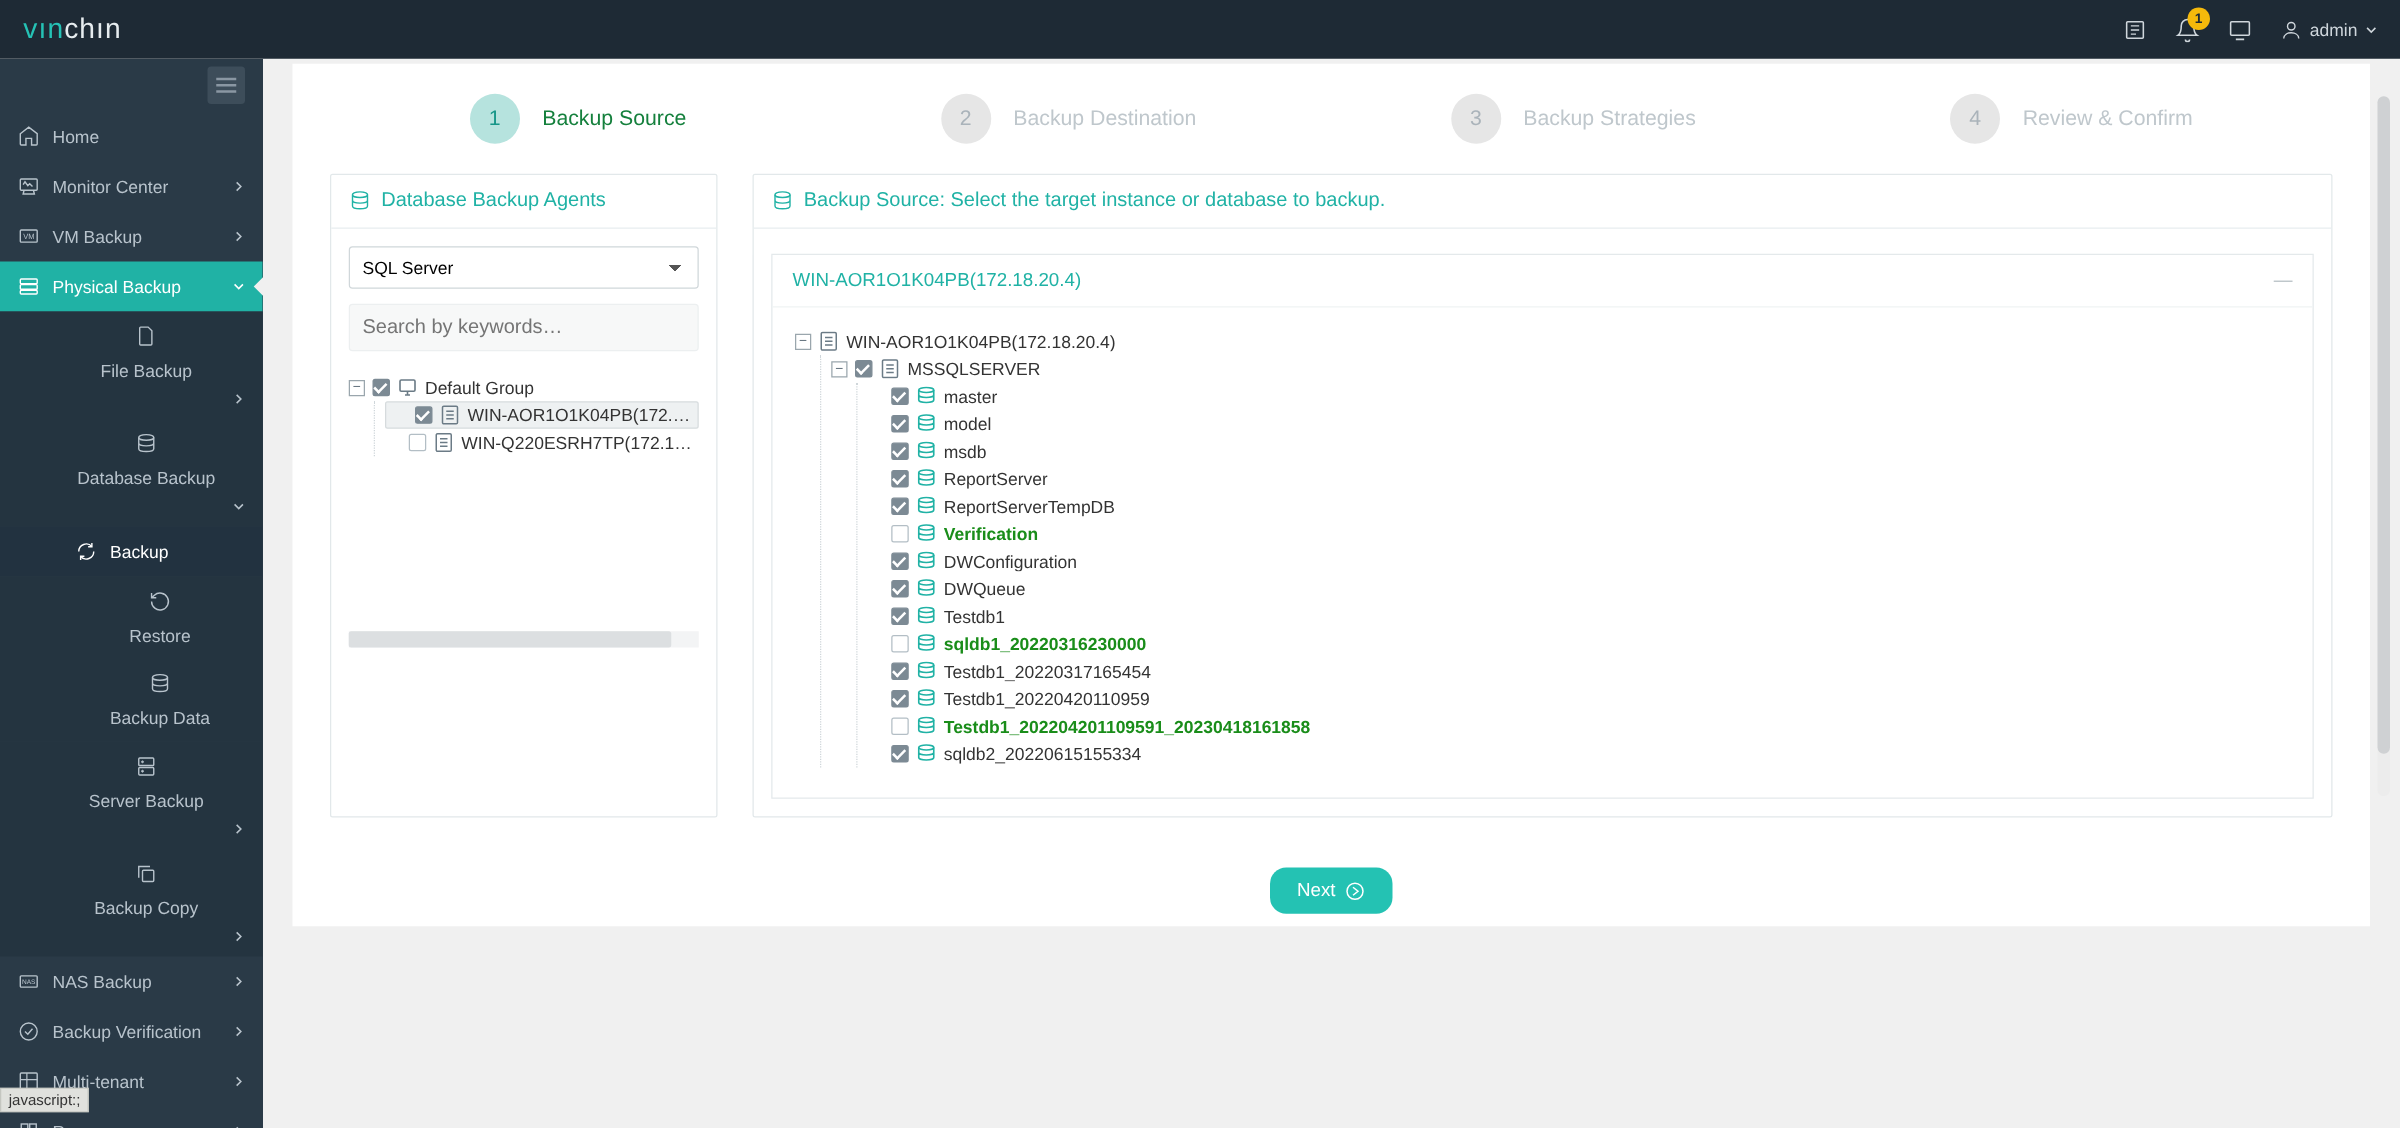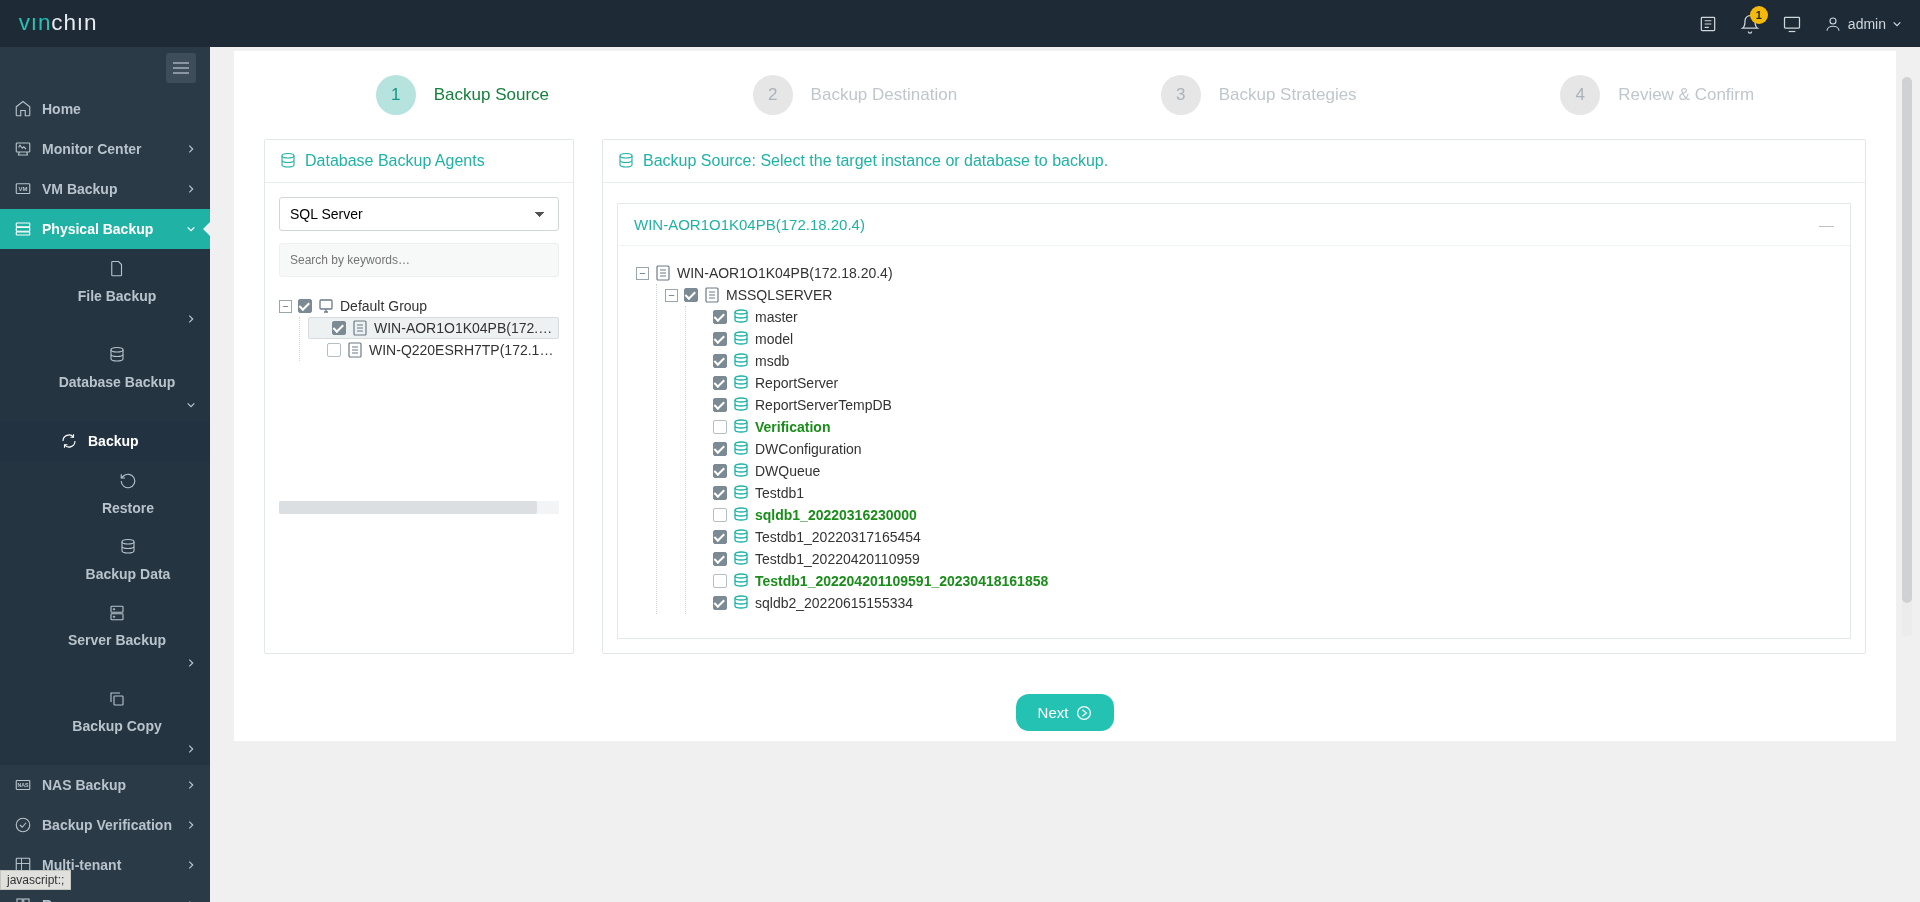--- a/index.html
+++ b/index.html
@@ -12,21 +12,21 @@
 .top-right { display: flex; align-items: center; gap: 22px; color: #cfd6dc; }
 .top-right .icon { width: 20px; height: 20px; display: inline-flex; align-items: center; justify-content: center; position: relative; cursor: pointer; }
 .top-right .icon svg { stroke: #cfd6dc; }
 .bell-wrap { position: relative; }
 .badge { position: absolute; top: -8px; right: -8px; width: 18px; height: 18px; border-radius: 50%; background: #f5b90b; color: #1e2a35; font-size: 11px; display: flex; align-items: center; justify-content: center; font-weight: 600; }
 .user-menu { display: flex; align-items: center; gap: 6px; cursor: pointer; }
 .user-menu span { font-size: 14px; }
 
 
 .layout { display: flex; height: calc(100vh - 47px); }
-.sidebar { width: 210px; background: #2a3a47; color: #b8c3cc; flex-shrink: 0; overflow-y: auto; font-weight: bold; }
+.sidebar { width: 210px; background: #2a3a47; color: #b8c3cc; flex-shrink: 0; overflow-y: auto; }
 .side-toggle { height: 42px; display: flex; justify-content: flex-end; align-items: center; padding-right: 14px; }
 .menu-burger { width: 30px; height: 30px; background: #3d4d5a; border-radius: 3px; display: flex; flex-direction: column; justify-content: center; align-items: center; gap: 3px; cursor: pointer; }
 .menu-burger span { width: 16px; height: 2px; background: #8a97a3; }
 
 .nav-item { display: flex; align-items: center; padding: 11px 14px; cursor: pointer; position: relative; gap: 10px; }
 .nav-item.active { background: #20b2a5; color: #fff; }
 .nav-item.active:after { content:''; position: absolute; right: -1px; top: 50%; transform: translateY(-50%); border: 8px solid transparent; border-right-color: #f0f0f0; }
 .nav-item .chevron { margin-left: auto; }
 .nav-item svg.nav-icon { width: 18px; height: 18px; stroke: currentColor; fill: none; flex-shrink: 0; }
 
@@ -49,21 +49,21 @@
 
 .panels { display: flex; gap: 28px; padding: 0 30px 20px 30px; }
 .panel { border: 1px solid #e2e8ea; border-radius: 2px; }
 .panel-left { width: 310px; flex-shrink: 0; }
 .panel-right { flex: 1; }
 .panel-header { padding: 12px 14px; border-bottom: 1px solid #e8edef; color: #20b2a5; font-size: 16px; display: flex; align-items: center; gap: 8px; }
 .panel-header svg { stroke: #20b2a5; }
 .panel-body { padding: 14px; }
 
 .db-select { width: 100%; padding: 8px 10px; border: 1px solid #d0d7da; border-radius: 3px; background: #fff; font-size: 14px; margin-bottom: 12px; appearance: none; background-image: linear-gradient(45deg, transparent 50%, #555 50%), linear-gradient(135deg, #555 50%, transparent 50%); background-position: calc(100% - 18px) 1em, calc(100% - 13px) 1em; background-size: 5px 5px, 5px 5px; background-repeat: no-repeat; }
-.search-input { width: 100%; padding: 9px 10px; border: 1px solid #eceff0; border-radius: 3px; background: #f7f8f8; font-size: 12px; margin-bottom: 18px; }
+.search-input { width: 100%; padding: 9px 10px; border: 1px solid #eceff0; border-radius: 3px; background: #f7f8f8; font-size: 16px; margin-bottom: 18px; }
 
 .tree { font-size: 14px; }
 .tree-row { display: flex; align-items: center; gap: 6px; padding: 3px 0; white-space: nowrap; cursor: pointer; }
 .tree-row .expander { width: 13px; height: 13px; border: 1px solid #9aa6ad; display: inline-flex; align-items: center; justify-content: center; font-size: 11px; line-height: 1; color: #5f6e79; flex-shrink: 0; }
 .tree-row .spacer-exp { width: 13px; height: 13px; flex-shrink: 0; }
 .tree-row .chk { width: 14px; height: 14px; flex-shrink: 0; border: 1px solid #b3bec5; border-radius: 2px; display: inline-flex; align-items: center; justify-content: center; }
 .tree-row .chk.checked { background: #7c8a94; border-color: #7c8a94; }
 .tree-row .chk.checked:after { content:''; width: 8px; height: 4px; border: 2px solid #fff; border-top: none; border-right: none; transform: rotate(-45deg) translate(0,-1px); }
 .tree-row .type-icon { width: 16px; height: 16px; flex-shrink: 0; }
 .tree-row .label { overflow: hidden; text-overflow: ellipsis; }

